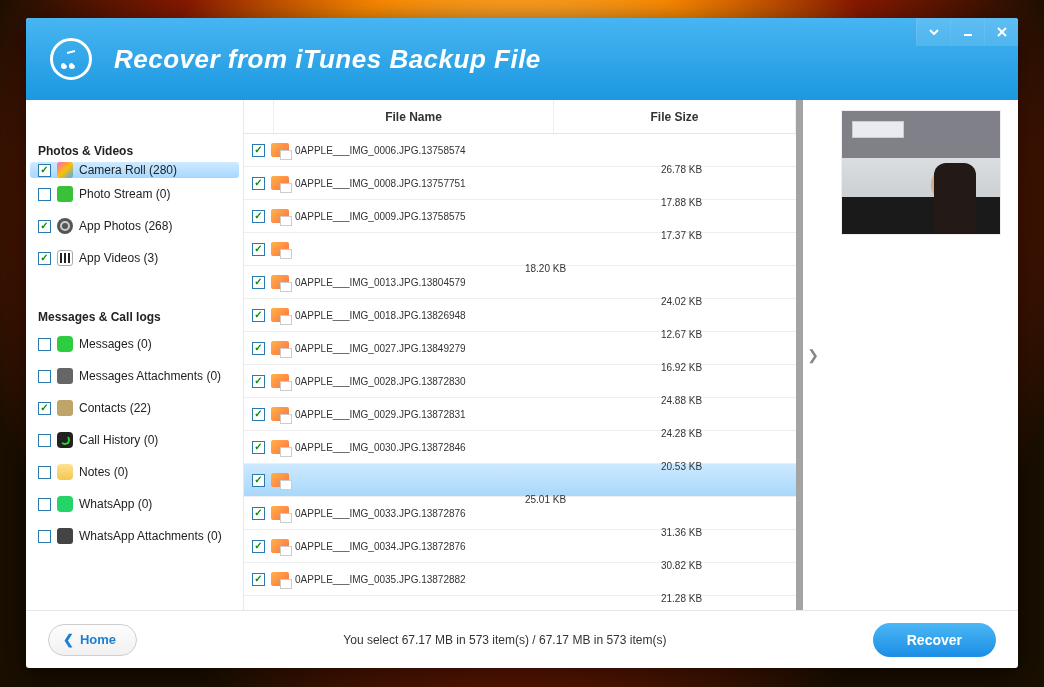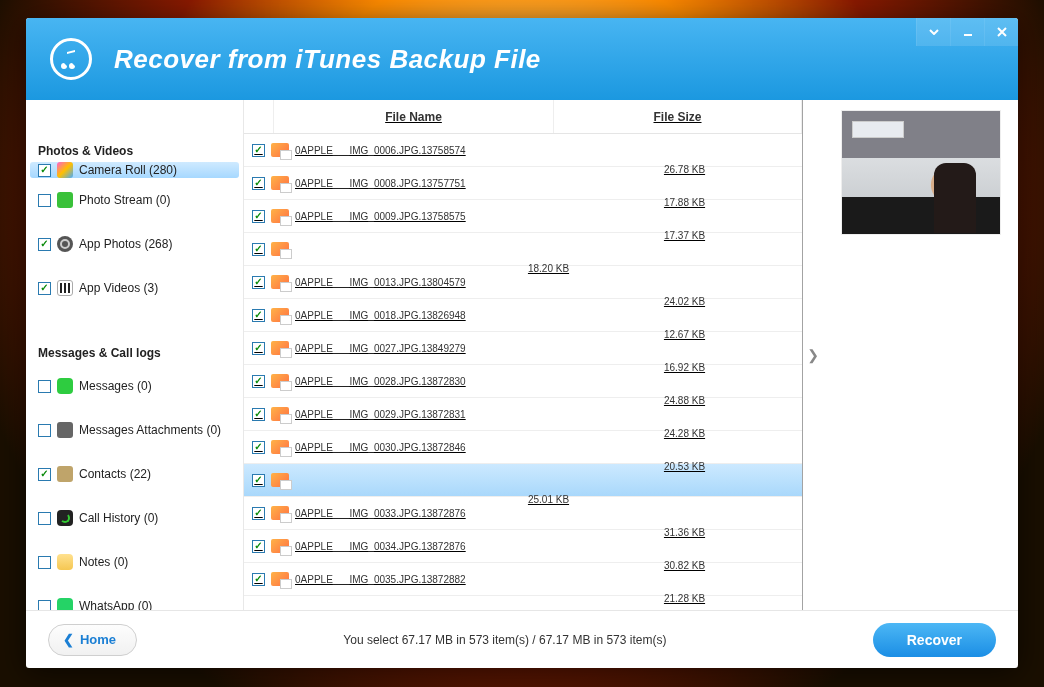--- a/index.html
+++ b/index.html
@@ -50,21 +50,21 @@
 
   
   .sidebar {
     width: 218px; background: #fff; border-right: 1px solid #e8e8e8;
     padding: 8px 0; font-size: 12px; color: #222;
     overflow-y: auto;
   }
   .side-heading { font-weight: bold; padding: 4px 12px; font-size: 12px; margin-top: 32px; }
   .side-item {
     display: flex; align-items: center; gap: 6px;
-    padding: 14px 12px; cursor: pointer;
+    padding: 8px 12px; cursor: pointer;
     white-space: nowrap;
   }
   .side-item.selected {
     background: linear-gradient(to bottom, #cfeaff, #a6d8ff);
     border-radius: 3px; margin: 0 4px; padding: 0 8px;
   }
   .chk {
     width: 13px; height: 13px; border: 1px solid #2a7ab0; background:#fff;
     display:inline-flex; align-items:center; justify-content:center;
     font-size:10px; color:#0a8a0a; font-weight:bold; line-height:1;
@@ -82,21 +82,21 @@
   .ic-msgattach { background:#666; border-radius:3px; }
   .ic-contacts { background:#bfa46a; border-radius:3px; }
   .ic-callhist { background:#222; border-radius:4px; position:relative; }
   .ic-callhist::after{content:"";position:absolute;inset:3px;border:2px solid #3c3;border-radius:50%;border-top-color:transparent;border-left-color:transparent;}
   .ic-notes { background:linear-gradient(#ffe18f,#f5c752); border-radius:4px; }
   .ic-whatsapp { background:#25d366; border-radius:4px; }
   .ic-waattach { background:#444; border-radius:3px; }
 
   
   .main { flex:1; display:flex; min-width:0; }
-  .table-wrap { flex:1; display:flex; flex-direction:column; border-right:1px solid #a3a3a3; min-width:0;text-decoration:underline; }
+  .table-wrap { flex:1; display:flex; flex-direction:column; border-right:7px solid #a3a3a3; min-width:0; }
   .thead {
     display:flex; height:34px; align-items:stretch; font-size:12px; font-weight:bold; color:#333;
     border-bottom:1px solid #e5e5e5; background:#fff;
   }
   .th-chk{width:30px;}
   .th { display:flex; align-items:center; justify-content:center; border-right:1px solid #eee;}
   .th-name{flex:0 0 280px;}
   .th-size{flex:1;}
   .tbody { flex:1; overflow-y:auto; font-size:10px; color:#333; position:relative; }
   .tbody::-webkit-scrollbar{width:10px;}

